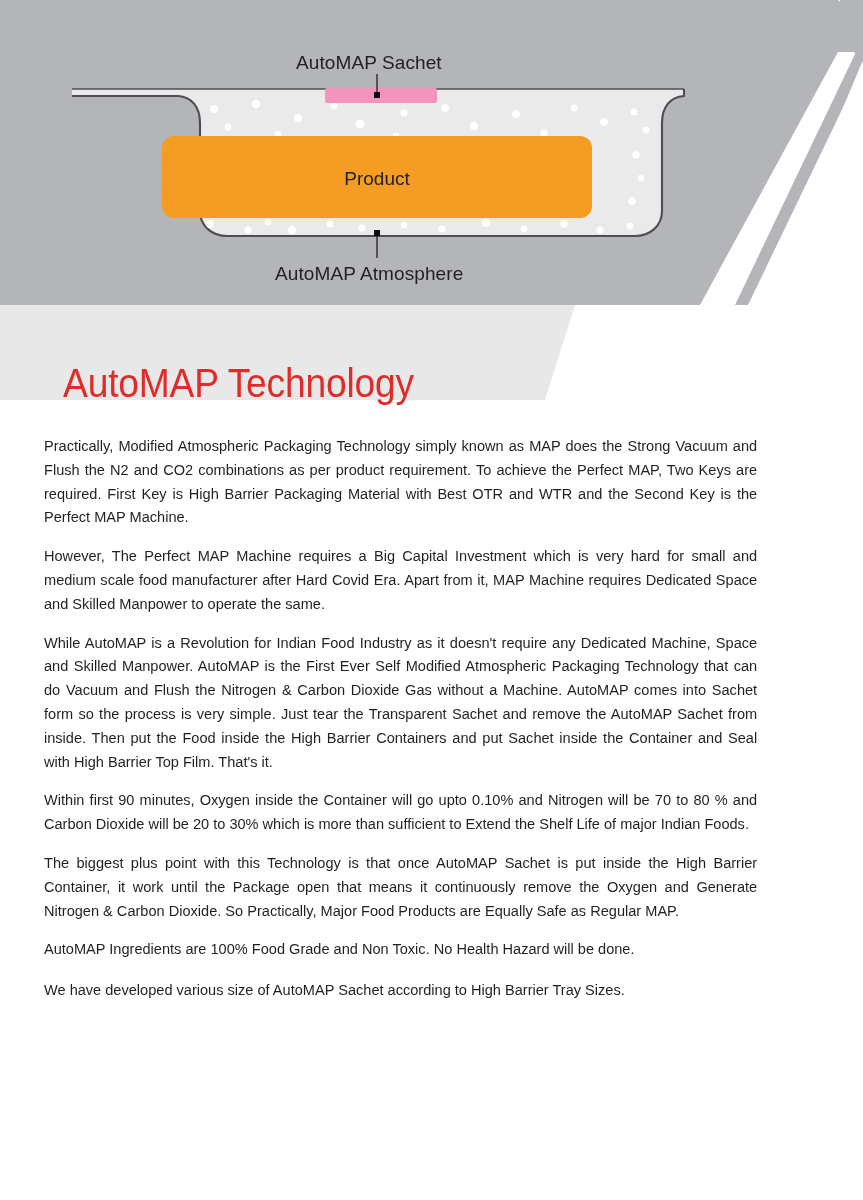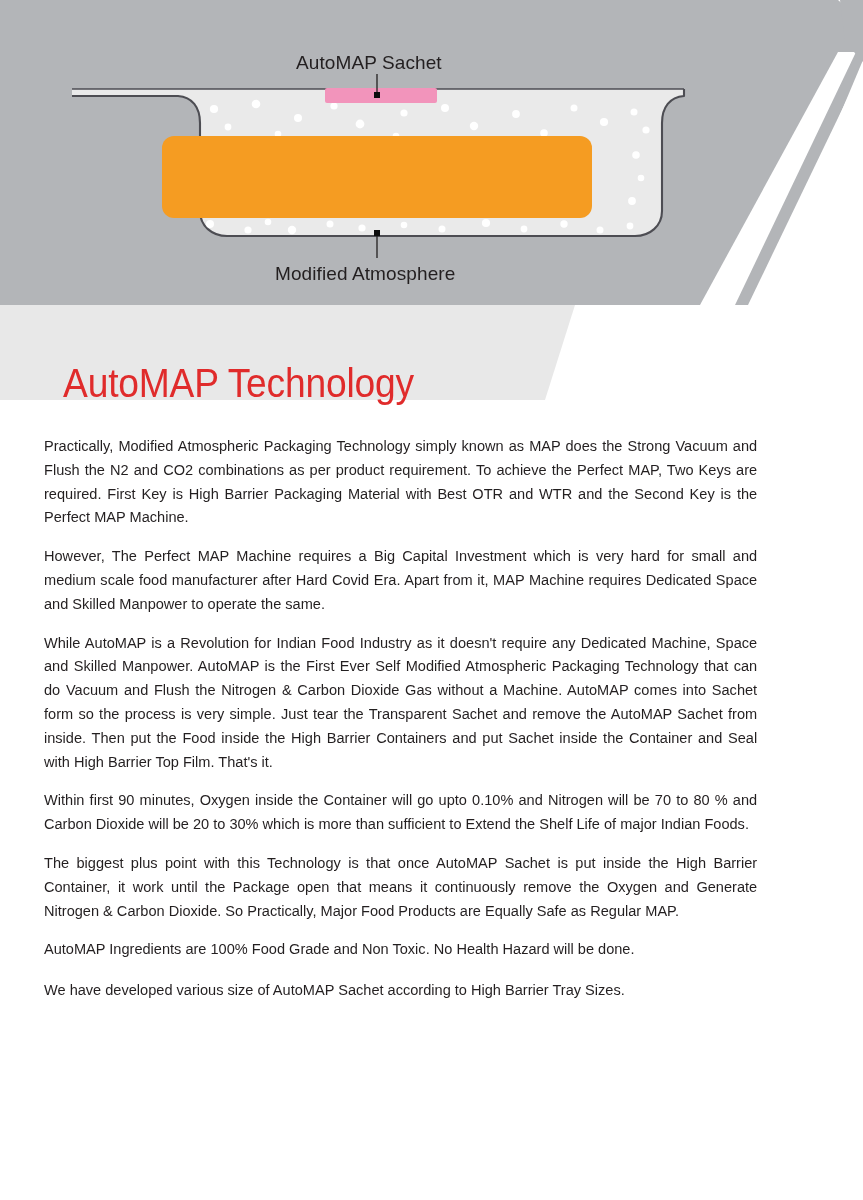--- a/index.html
+++ b/index.html
@@ -176,22 +176,23 @@
 
     <line x1="377" y1="74" x2="377" y2="93" stroke="#231f20" stroke-width="1.3"></line>
     <rect x="374" y="92" width="6" height="6" fill="#0d0d0d"></rect>
 
     <line x1="377" y1="234" x2="377" y2="258" stroke="#231f20" stroke-width="1.3"></line>
     <rect x="374" y="230" width="6" height="6" fill="#0d0d0d"></rect>
   </svg>
 
   <div class="hero-label label-sachet">AutoMAP Sachet</div>
 
-  <div class="hero-label label-atmos">Modified Atmosphere</div>
-
+  <div class="hero-label label-atmos">AutoMAP Atmosphere</div>
+
+  <div class="product-text">Product</div>
 </div>
 
 <div class="title-band">
   <svg viewBox="0 0 863 95" width="863" height="95">
     <path d="M0,0 L575,0 L545,95 L0,95 Z" fill="#e8e8e8"></path>
   </svg>
 </div>
 
 <h1 class="page-title">AutoMAP Technology</h1>
 

